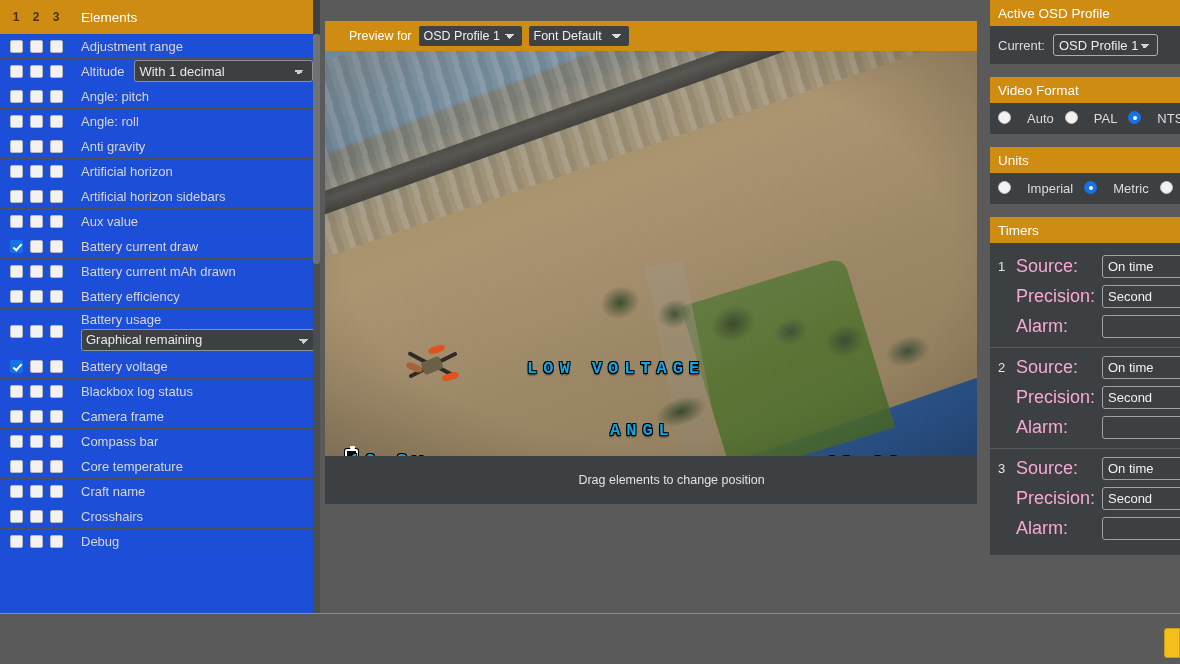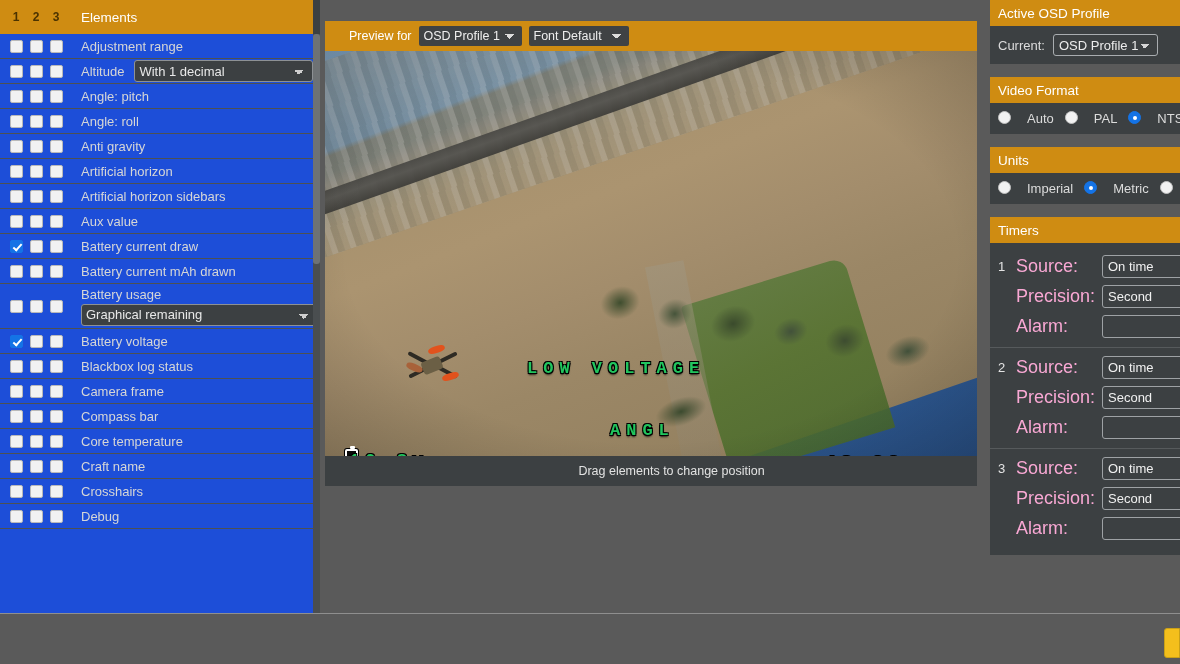--- a/index.html
+++ b/index.html
@@ -298,21 +298,21 @@
     background: #e2521c;
     border-radius: 40%;
   }
   .drone .p1 { left: 28px; top: 0px; transform: rotate(-18deg); }
   .drone .p2 { left: 42px; top: 27px; transform: rotate(-18deg); }
   .drone .p3 { left: 6px; top: 18px; transform: rotate(22deg); background: #a8623a; }
 
   
   .osd-text {
     position: absolute;
-    color: #22c55e;
+    color: #0ea5e9;
     font-family: "Liberation Mono", monospace;
     font-weight: bold;
     text-shadow:
       1px 1px 0 #000, -1px 1px 0 #000, 1px -1px 0 #000, -1px -1px 0 #000,
       0 2px 2px rgba(0,0,0,0.8);
     letter-spacing: 6px;
     font-size: 17px;
     white-space: pre;
   }
   #osd-warning { left: 202px; top: 308px; }
@@ -331,21 +331,21 @@
   .batt-icon::before {
     content: "";
     position: absolute;
     left: 3px; top: -5px;
     width: 5px; height: 3px;
     background: #ffffff;
     border-radius: 1px;
   }
 
   .drag-hint {
-    height: 30px;
+    height: 48px;
     background: #3c4042;
     display: flex;
     align-items: center;
     justify-content: center;
     color: #e2e2e2;
     font-size: 12.5px;
     margin-left: 41px;
   }
 
   
@@ -617,20 +617,32 @@
           <span class="cb">
             <span class="cbox"></span>
           </span>
           <span class="cb">
             <span class="cbox"></span>
           </span>
           <span class="cb">
             <span class="cbox"></span>
           </span>
           <span class="el-label">Battery current mAh drawn</span>
+        </div>
+        <div class="el-row">
+          <span class="cb">
+            <span class="cbox"></span>
+          </span>
+          <span class="cb">
+            <span class="cbox"></span>
+          </span>
+          <span class="cb">
+            <span class="cbox"></span>
+          </span>
+          <span class="el-label">Battery efficiency</span>
         </div>
         <div class="el-row tall">
           <span class="cb">
             <span class="cbox"></span>
           </span>
           <span class="cb">
             <span class="cbox"></span>
           </span>
           <span class="cb">
             <span class="cbox"></span>

